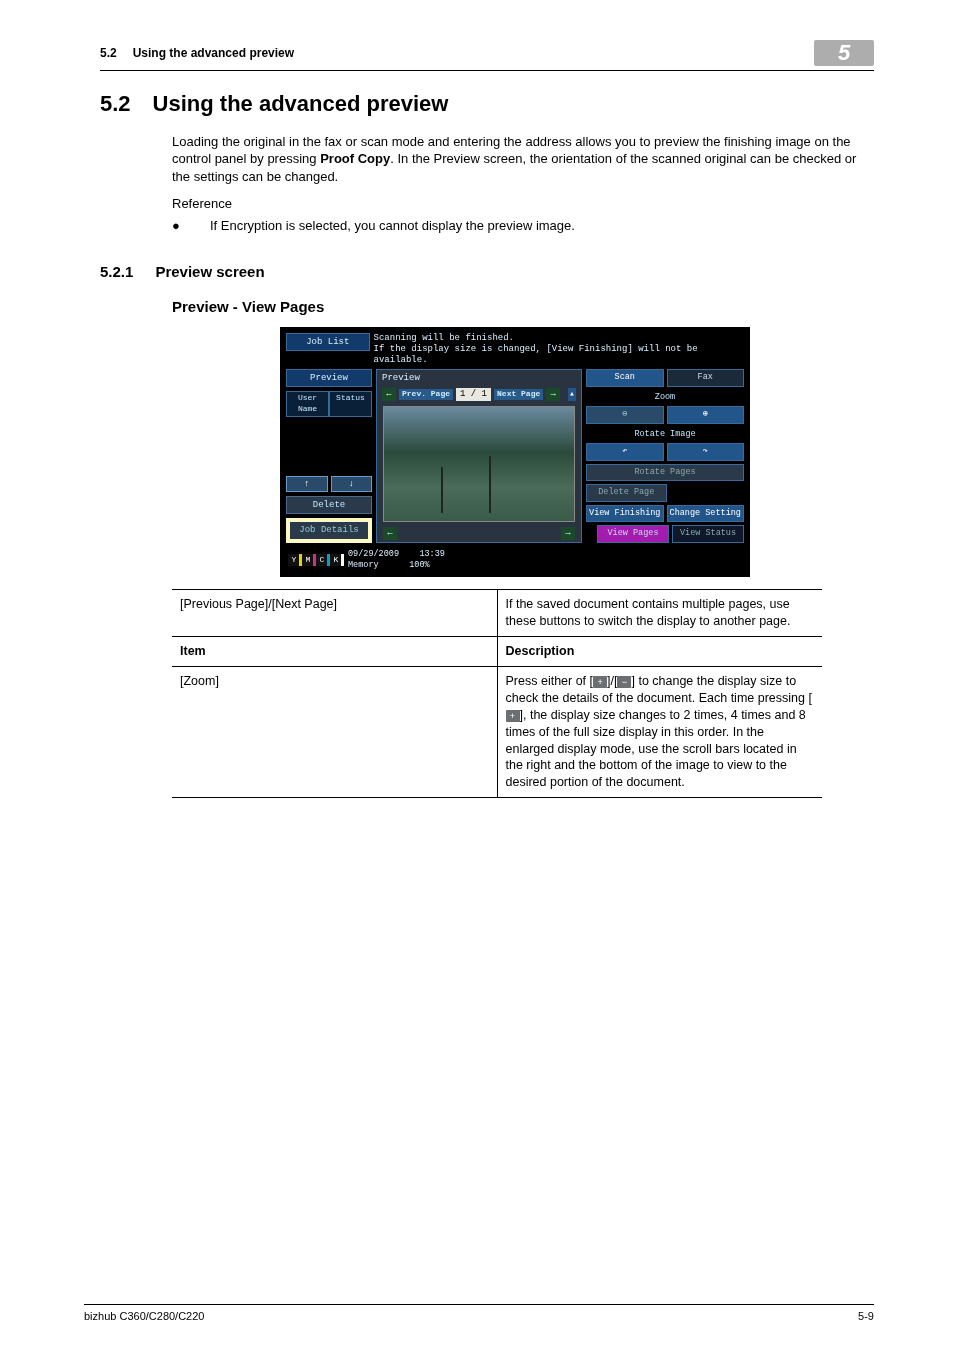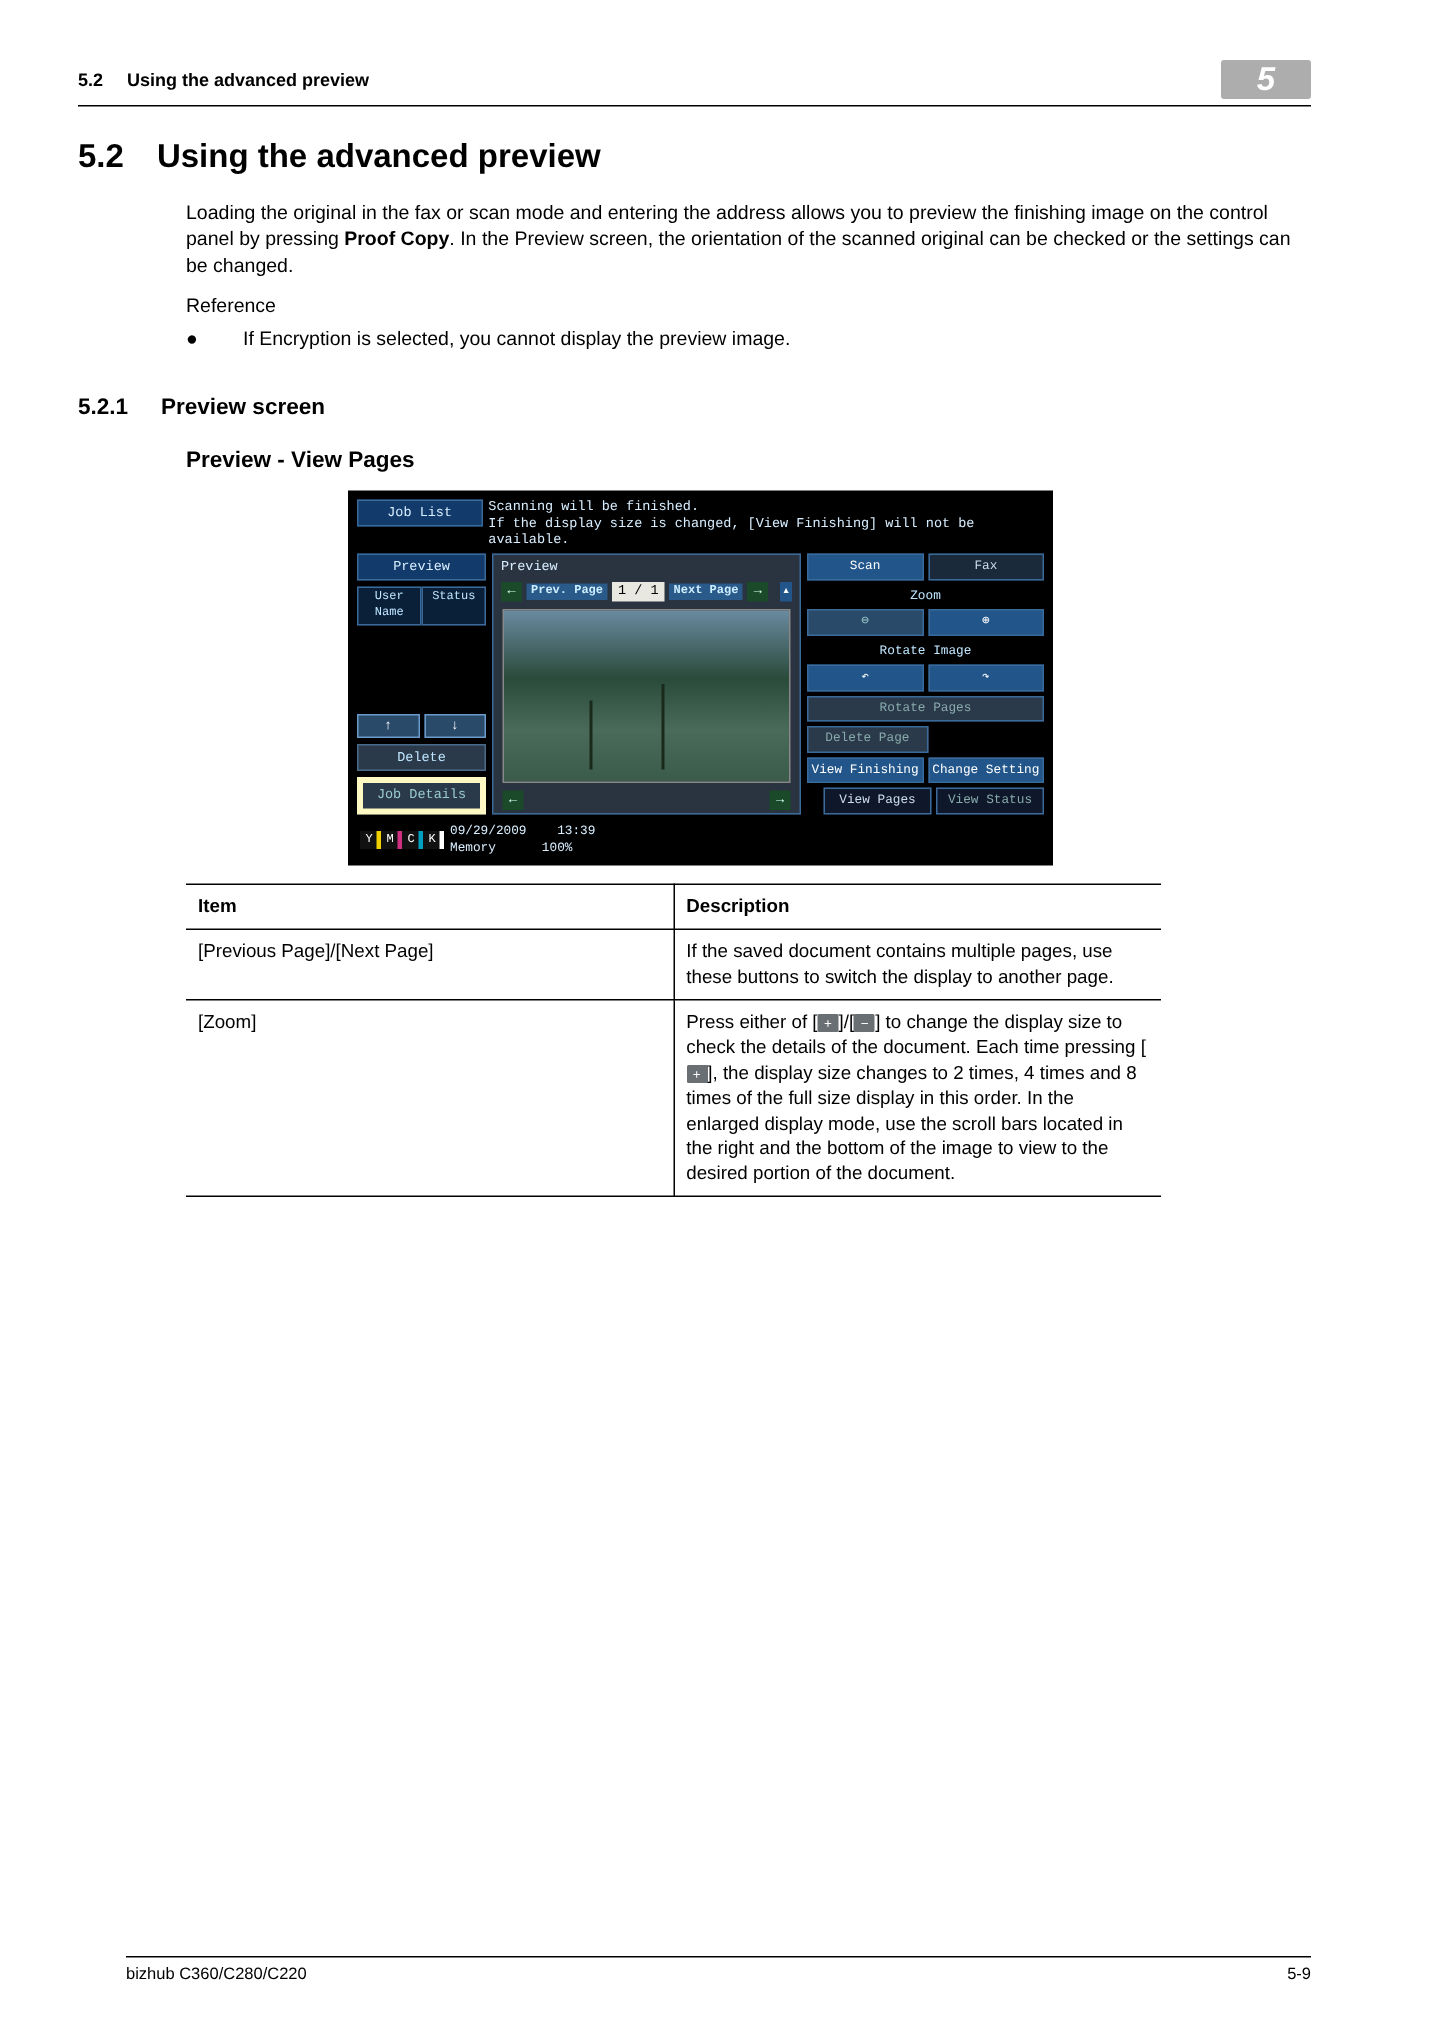--- a/index.html
+++ b/index.html
@@ -1,17 +1,17 @@
 <!DOCTYPE html>
 <html><head>
 <meta charset="utf-8">
 <style>
   * { box-sizing: border-box; margin: 0; padding: 0; }
   html, body { font-family: Arial, Helvetica, sans-serif; background: #fff; color: #000; }
-  .page { width: 954px; height: 1350px; position: relative; padding: 40px 80px 30px 52px; font-size: 13px; line-height: 1.35; }
+  .page { width: 954px; height: 1350px; position: relative; padding: 40px 80px 30px 100px; font-size: 13px; line-height: 1.35; }
 
   .running-head { display: flex; align-items: center; justify-content: space-between; margin-bottom: 4px; }
   .rh-left { display: flex; gap: 16px; font-weight: bold; font-size: 12px; }
   .rh-right { display: flex; align-items: center; }
   .chapter-tab { background: #adadad; width: 60px; height: 26px; display: flex; align-items: center; justify-content: center; font-weight: bold; color: #fff; font-size: 22px; font-style: italic; border-radius: 2px; }
   .rule { border: none; border-top: 1px solid #000; margin: 0 0 18px 0; }
 
   .h2-row { display: flex; gap: 22px; align-items: baseline; margin-bottom: 14px; }
   .h2-num { font-size: 22px; font-weight: bold; }
   .h2-title { font-size: 22px; font-weight: bold; }
@@ -62,21 +62,21 @@
   .r-btn { flex: 1; text-align: center; padding: 2px 2px; font-size: 8.5px; border: 1px solid #3a6a9a; }
   .scanbtn { background: #22558a; color: #fff; }
   .faxbtn { background: #1a2a3a; color: #cde; }
   .r-label { text-align: center; color: #bfe6ff; font-size: 8.5px; padding-top: 2px; }
   .zmin { background: #2a4a6a; color: #9cc; display:flex; align-items:center; justify-content:center; }
   .zmout { background: #22558a; color: #fff; display:flex; align-items:center; justify-content:center; }
   .rot { background: #22558a; color: #fff; display:flex; align-items:center; justify-content:center; }
   .dim { background: #2a3a4a; color: #8aa; }
   .vf { background: #22558a; color: #fff; }
   .cs { background: #22558a; color: #fff; }
-  .vp { background: #0f172a; color: #cde; margin-left: 11px; }
+  .vp { background: #a21caf; color: #cde; margin-left: 11px; }
   .vs { background: #0f172a; color: #8aa; }
 
   .mfp-footer { display: flex; gap: 6px; padding: 2px 6px 4px 6px; align-items: center; }
   .toner { display: flex; gap: 2px; }
   .toner .t { width: 12px; height: 12px; background: #111; color: #fff; font-size: 8px; text-align: center; line-height: 12px; position: relative; }
   .toner .t::after { content: ""; position: absolute; right: -2px; top: 0; width: 3px; height: 12px; }
   .t.y::after { background: #f0d000; }
   .t.m::after { background: #d03080; }
   .t.c::after { background: #00a0c0; }
   .t.k::after { background: #fff; }
@@ -221,26 +221,26 @@
           <span>Memory</span>&nbsp;&nbsp;&nbsp;&nbsp;&nbsp;
           <span>100%</span>
         </div>
       </div>
     </div>
   </div>
 
   <table class="desc-table">
     <tbody>
         <tr>
+      <td class="split">[Previous Page]/[Next Page]</td>
+      <td>If the saved document contains multiple pages, use these buttons to switch the display to another page.</td>
+    </tr>
+    <tr>
       <th class="split" style="width:50%;">Item</th>
       <th>Description</th>
-    </tr>
-    <tr>
-      <td class="split">[Previous Page]/[Next Page]</td>
-      <td>If the saved document contains multiple pages, use these buttons to switch the display to another page.</td>
     </tr>
     <tr>
       <td class="split">[Zoom]</td>
       <td>
         <span>Press either of [</span><span class="inline-icon">+</span><span>]/[</span><span class="inline-icon">−</span><span>] to change the display size to check the details of the document. Each time pressing [</span><span class="inline-icon">+</span><span>], the display size changes to 2 times, 4 times and 8 times of the full size display in this order. In the enlarged display mode, use the scroll bars located in the right and the bottom of the image to view to the desired portion of the document.</span>
       </td>
     </tr>
   </tbody>
     </table>
 

